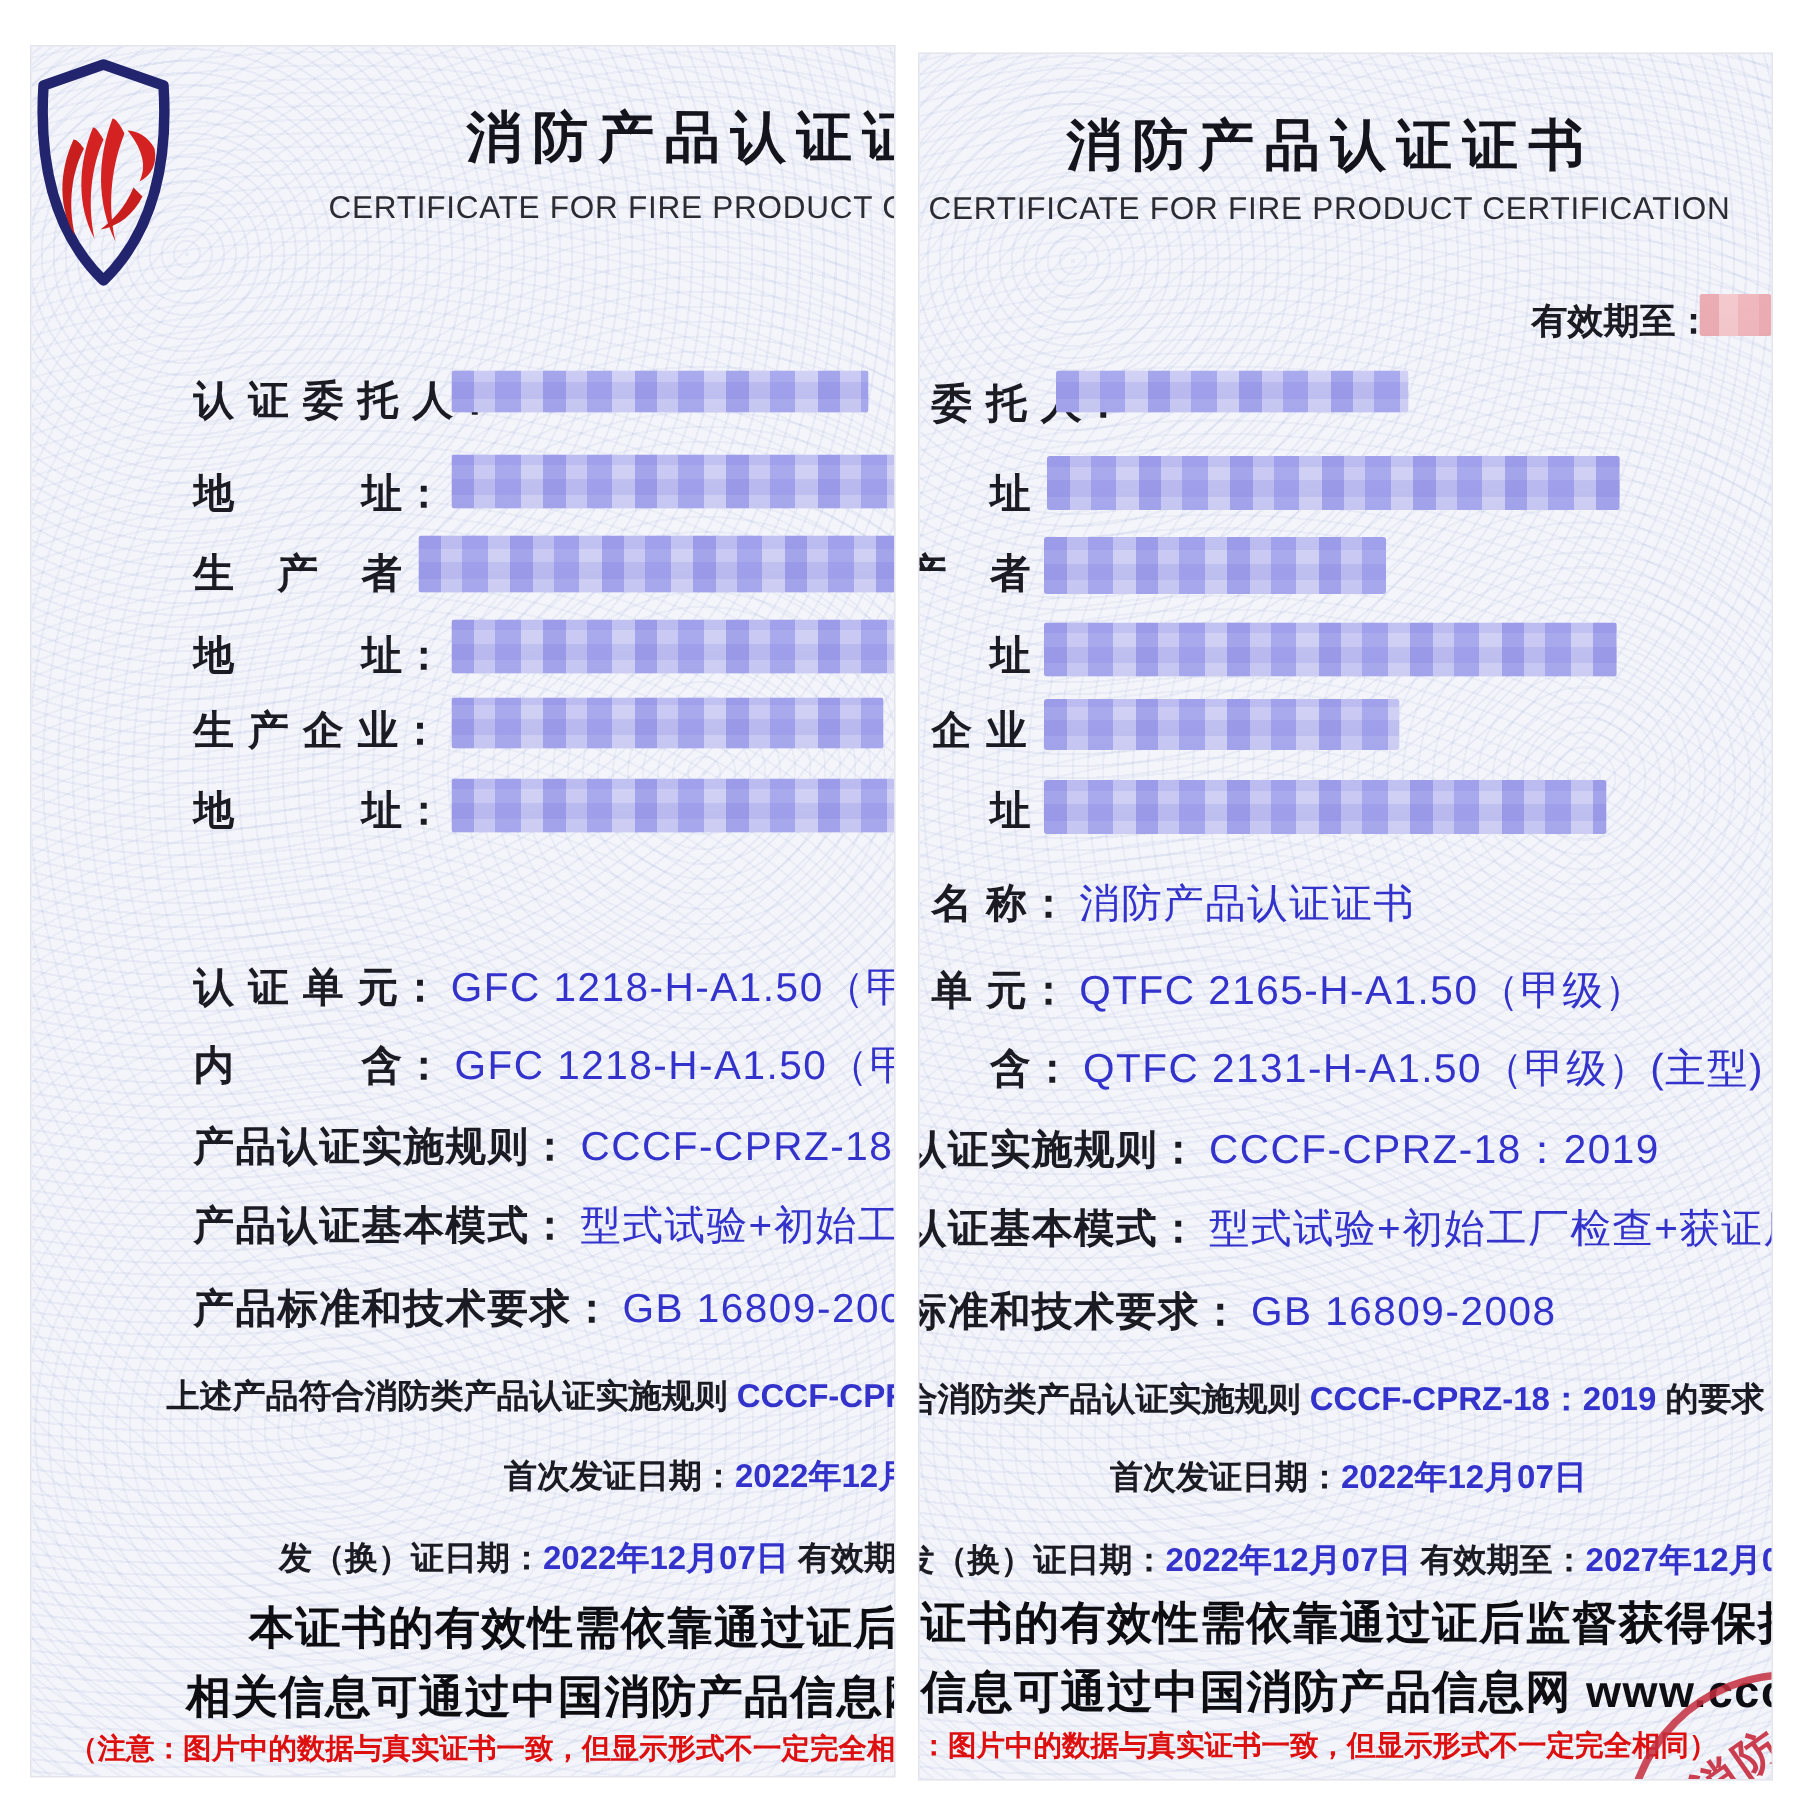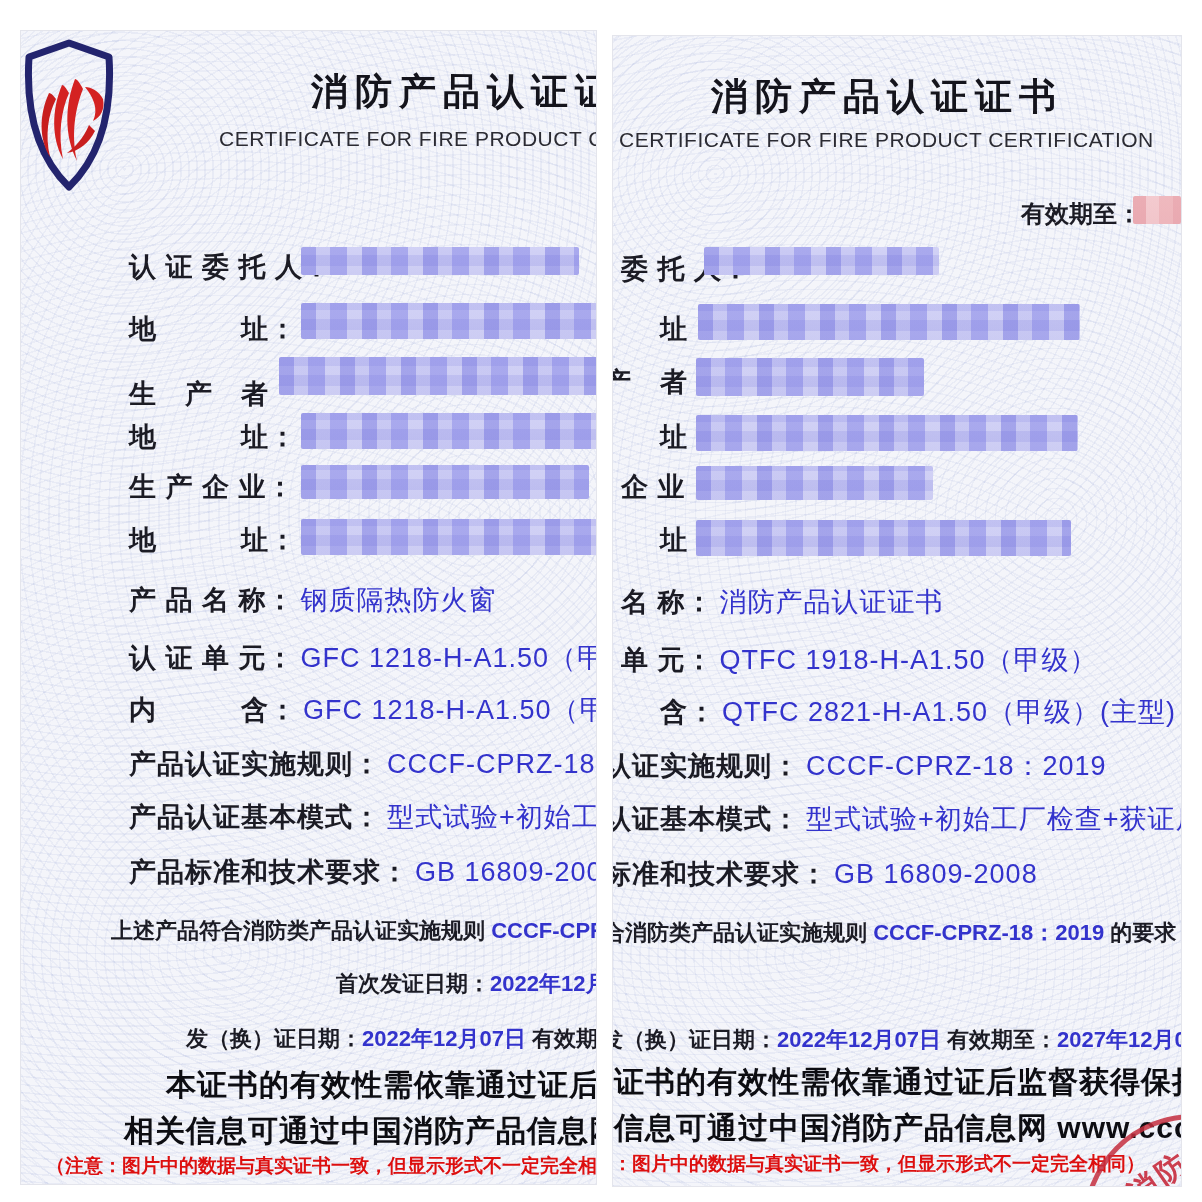--- a/index.html
+++ b/index.html
@@ -55,33 +55,32 @@
 
       <div class="cert-title" style="left:290px;top:36px">消防产品认证证书</div>
       <div class="cert-subtitle" style="left:198px;top:96px">CERTIFICATE FOR FIRE PRODUCT CERTIFICATION</div>
 
       <div class="row" style="left:108px;top:218px">认 证 委 托 人：</div>
       <div class="redact" style="left:280px;top:216px;width:278px;height:28px"></div>
 
       <div class="row" style="left:108px;top:280px">地　　　址：</div>
       <div class="redact" style="left:280px;top:272px;width:298px;height:36px"></div>
 
-      <div class="row" style="left:108px;top:345px">生　产　者</div>
+      <div class="row" style="left:108px;top:333px">生　产　者</div>
       <div class="redact" style="left:258px;top:326px;width:322px;height:38px"></div>
 
       <div class="row" style="left:108px;top:388px">地　　　址：</div>
       <div class="redact" style="left:280px;top:382px;width:298px;height:36px"></div>
 
       <div class="row" style="left:108px;top:438px">生 产 企 业：</div>
       <div class="redact" style="left:280px;top:434px;width:288px;height:34px"></div>
 
       <div class="row" style="left:108px;top:491px">地　　　址：</div>
       <div class="redact" style="left:280px;top:488px;width:298px;height:36px"></div>
 
-      <div class="row" style="left:108px;top:551px"><span>产 品 名 称：</span><span class="val">钢质隔热防火窗</span></div>
       <div class="row" style="left:108px;top:609px"><span>认 证 单 元：</span><span class="val">GFC 1218-H-A1.50（甲级）</span></div>
       <div class="row" style="left:108px;top:661px"><span>内　　　含：</span><span class="val">GFC 1218-H-A1.50（甲级）(主型)</span></div>
       <div class="row" style="left:108px;top:715px"><span>产品认证实施规则：</span><span class="val">CCCF-CPRZ-18：2019</span></div>
       <div class="row" style="left:108px;top:768px"><span>产品认证基本模式：</span><span class="val">型式试验+初始工厂检查+获证后监督</span></div>
       <div class="row" style="left:108px;top:823px"><span>产品标准和技术要求：</span><span class="val">GB 16809-2008</span></div>
 
       <div class="row small" style="left:90px;top:885px"><span>上述产品符合消防类产品认证实施规则 </span><span class="blue">CCCF-CPRZ-18：2019</span></div>
       <div class="row small" style="left:315px;top:938px"><span>首次发证日期：</span><span class="blue">2022年12月07日</span></div>
       <div class="row small" style="left:165px;top:993px"><span>发（换）证日期：</span><span class="blue">2022年12月07日</span><span> 有效期至：</span></div>
 
@@ -112,27 +111,28 @@
       <div class="row" style="left:-65px;top:383px">地　　　址：</div>
       <div class="redact" style="left:83px;top:379px;width:382px;height:36px"></div>
 
       <div class="row" style="left:-65px;top:433px">生 产 企 业：</div>
       <div class="redact" style="left:83px;top:430px;width:237px;height:34px"></div>
 
       <div class="row" style="left:-65px;top:486px">地　　　址：</div>
       <div class="redact" style="left:83px;top:484px;width:375px;height:36px"></div>
 
       <div class="row" style="left:-65px;top:548px"><span>产 品 名 称：</span><span class="val">消防产品认证证书</span></div>
-      <div class="row" style="left:-65px;top:606px"><span>认 证 单 元：</span><span class="val">QTFC 1918-H-A1.50（甲级）</span></div>
-      <div class="row" style="left:-65px;top:658px"><span>内　　　含：</span><span class="val">QTFC 2821-H-A1.50（甲级）(主型)</span></div>
+      <div class="row" style="left:-65px;top:606px"><span>认 证 单 元：</span><span class="val">QTFC 2165-H-A1.50（甲级）</span></div>
+      <div class="row" style="left:-65px;top:658px"><span>内　　　含：</span><span class="val">QTFC 2131-H-A1.50（甲级）(主型)</span></div>
       <div class="row" style="left:-65px;top:712px"><span>产品认证实施规则：</span><span class="val">CCCF-CPRZ-18：2019</span></div>
       <div class="row" style="left:-65px;top:765px"><span>产品认证基本模式：</span><span class="val">型式试验+初始工厂检查+获证后监督</span></div>
       <div class="row" style="left:-65px;top:820px"><span>产品标准和技术要求：</span><span class="val">GB 16809-2008</span></div>
 
       <div class="row small" style="left:-120px;top:882px"><span>上述产品符合消防类产品认证实施规则 </span><span class="blue">CCCF-CPRZ-18：2019</span><span> 的要求</span></div>
+      <div class="row small" style="left:127px;top:934px"><span>首次发证日期：</span><span class="blue">2022年12月07日</span></div>
       <div class="row small" style="left:-12px;top:989px"><span>发（换）证日期：</span><span class="blue">2022年12月07日</span><span> 有效期至：</span><span class="blue">2027年12月06日</span></div>
 
       <div class="boldline" style="left:-30px;top:1026px">本证书的有效性需依靠通过证后监督获得保持，本证书</div>
       <div class="boldline" style="left:-61px;top:1072px">相关信息可通过中国消防产品信息网 www.cccf.com.cn</div>
       <div class="note" style="left:-57px;top:1115px">（注意：图片中的数据与真实证书一致，但显示形式不一定完全相同）</div>
 
       <div class="stamp" style="left:470px;top:1078px;width:210px;height:210px"></div>
       <div class="stamp-text" style="left:512px;top:1122px;transform:rotate(-35deg)">消防</div>
     </div>
   </div>

